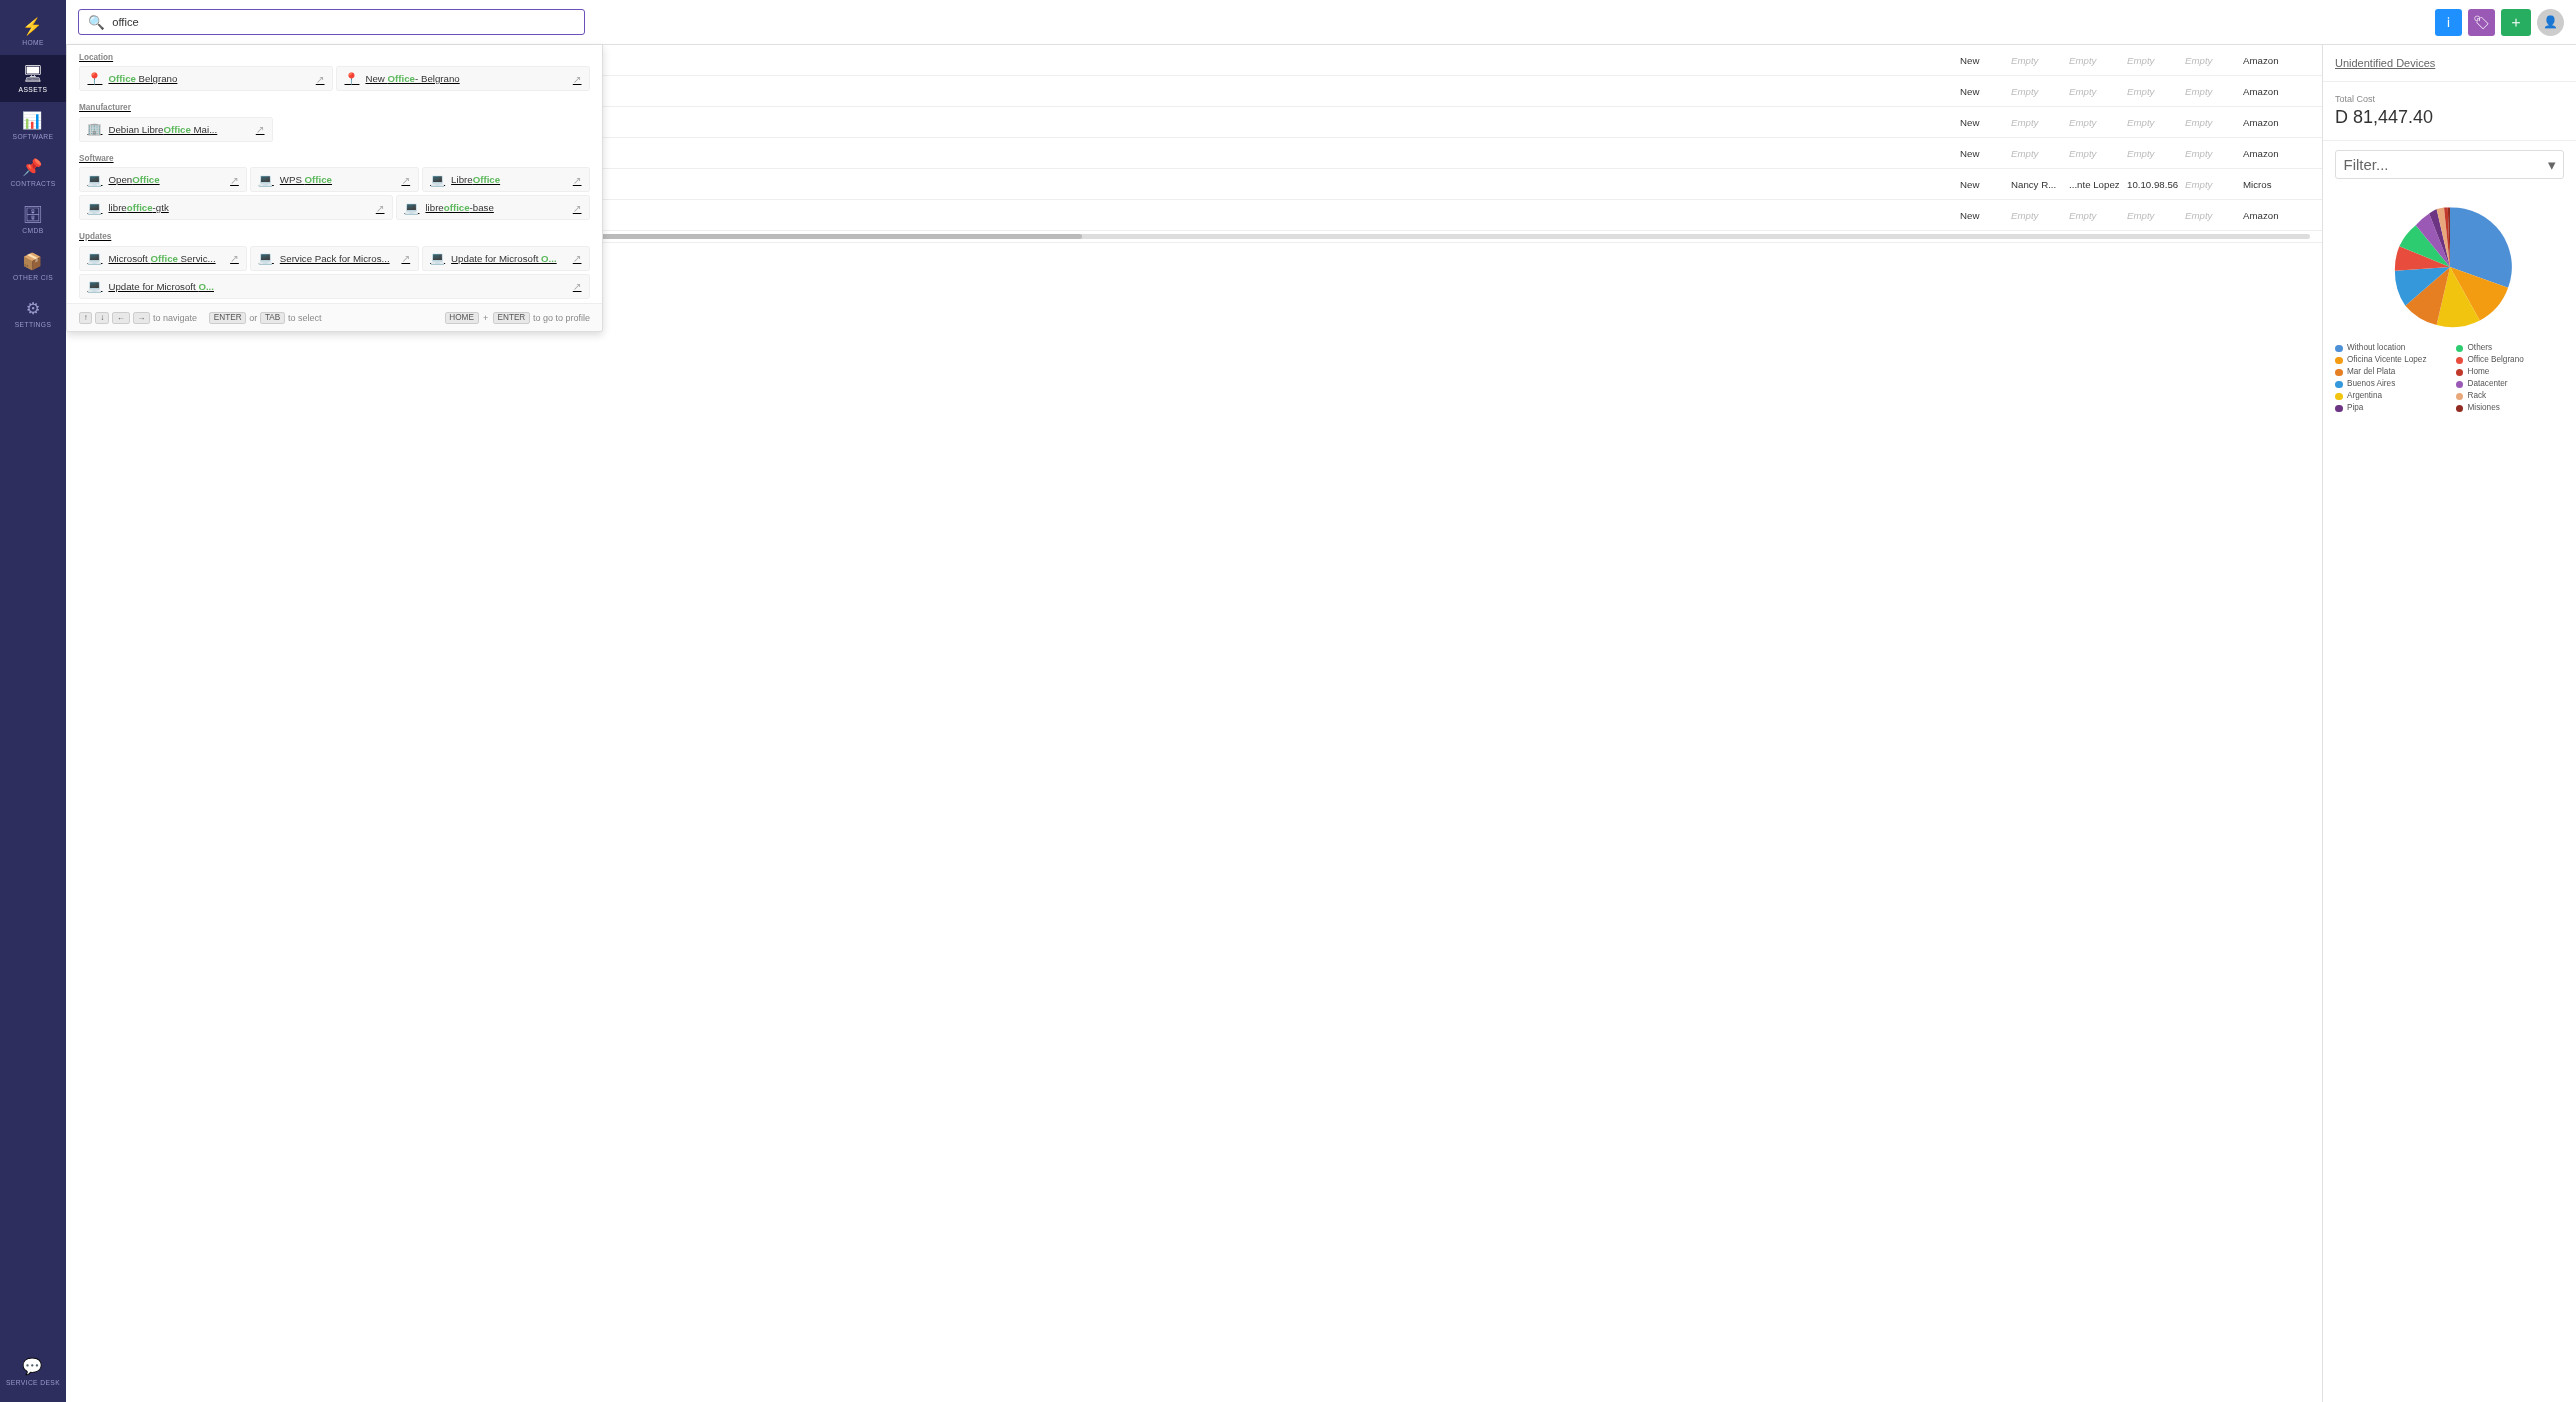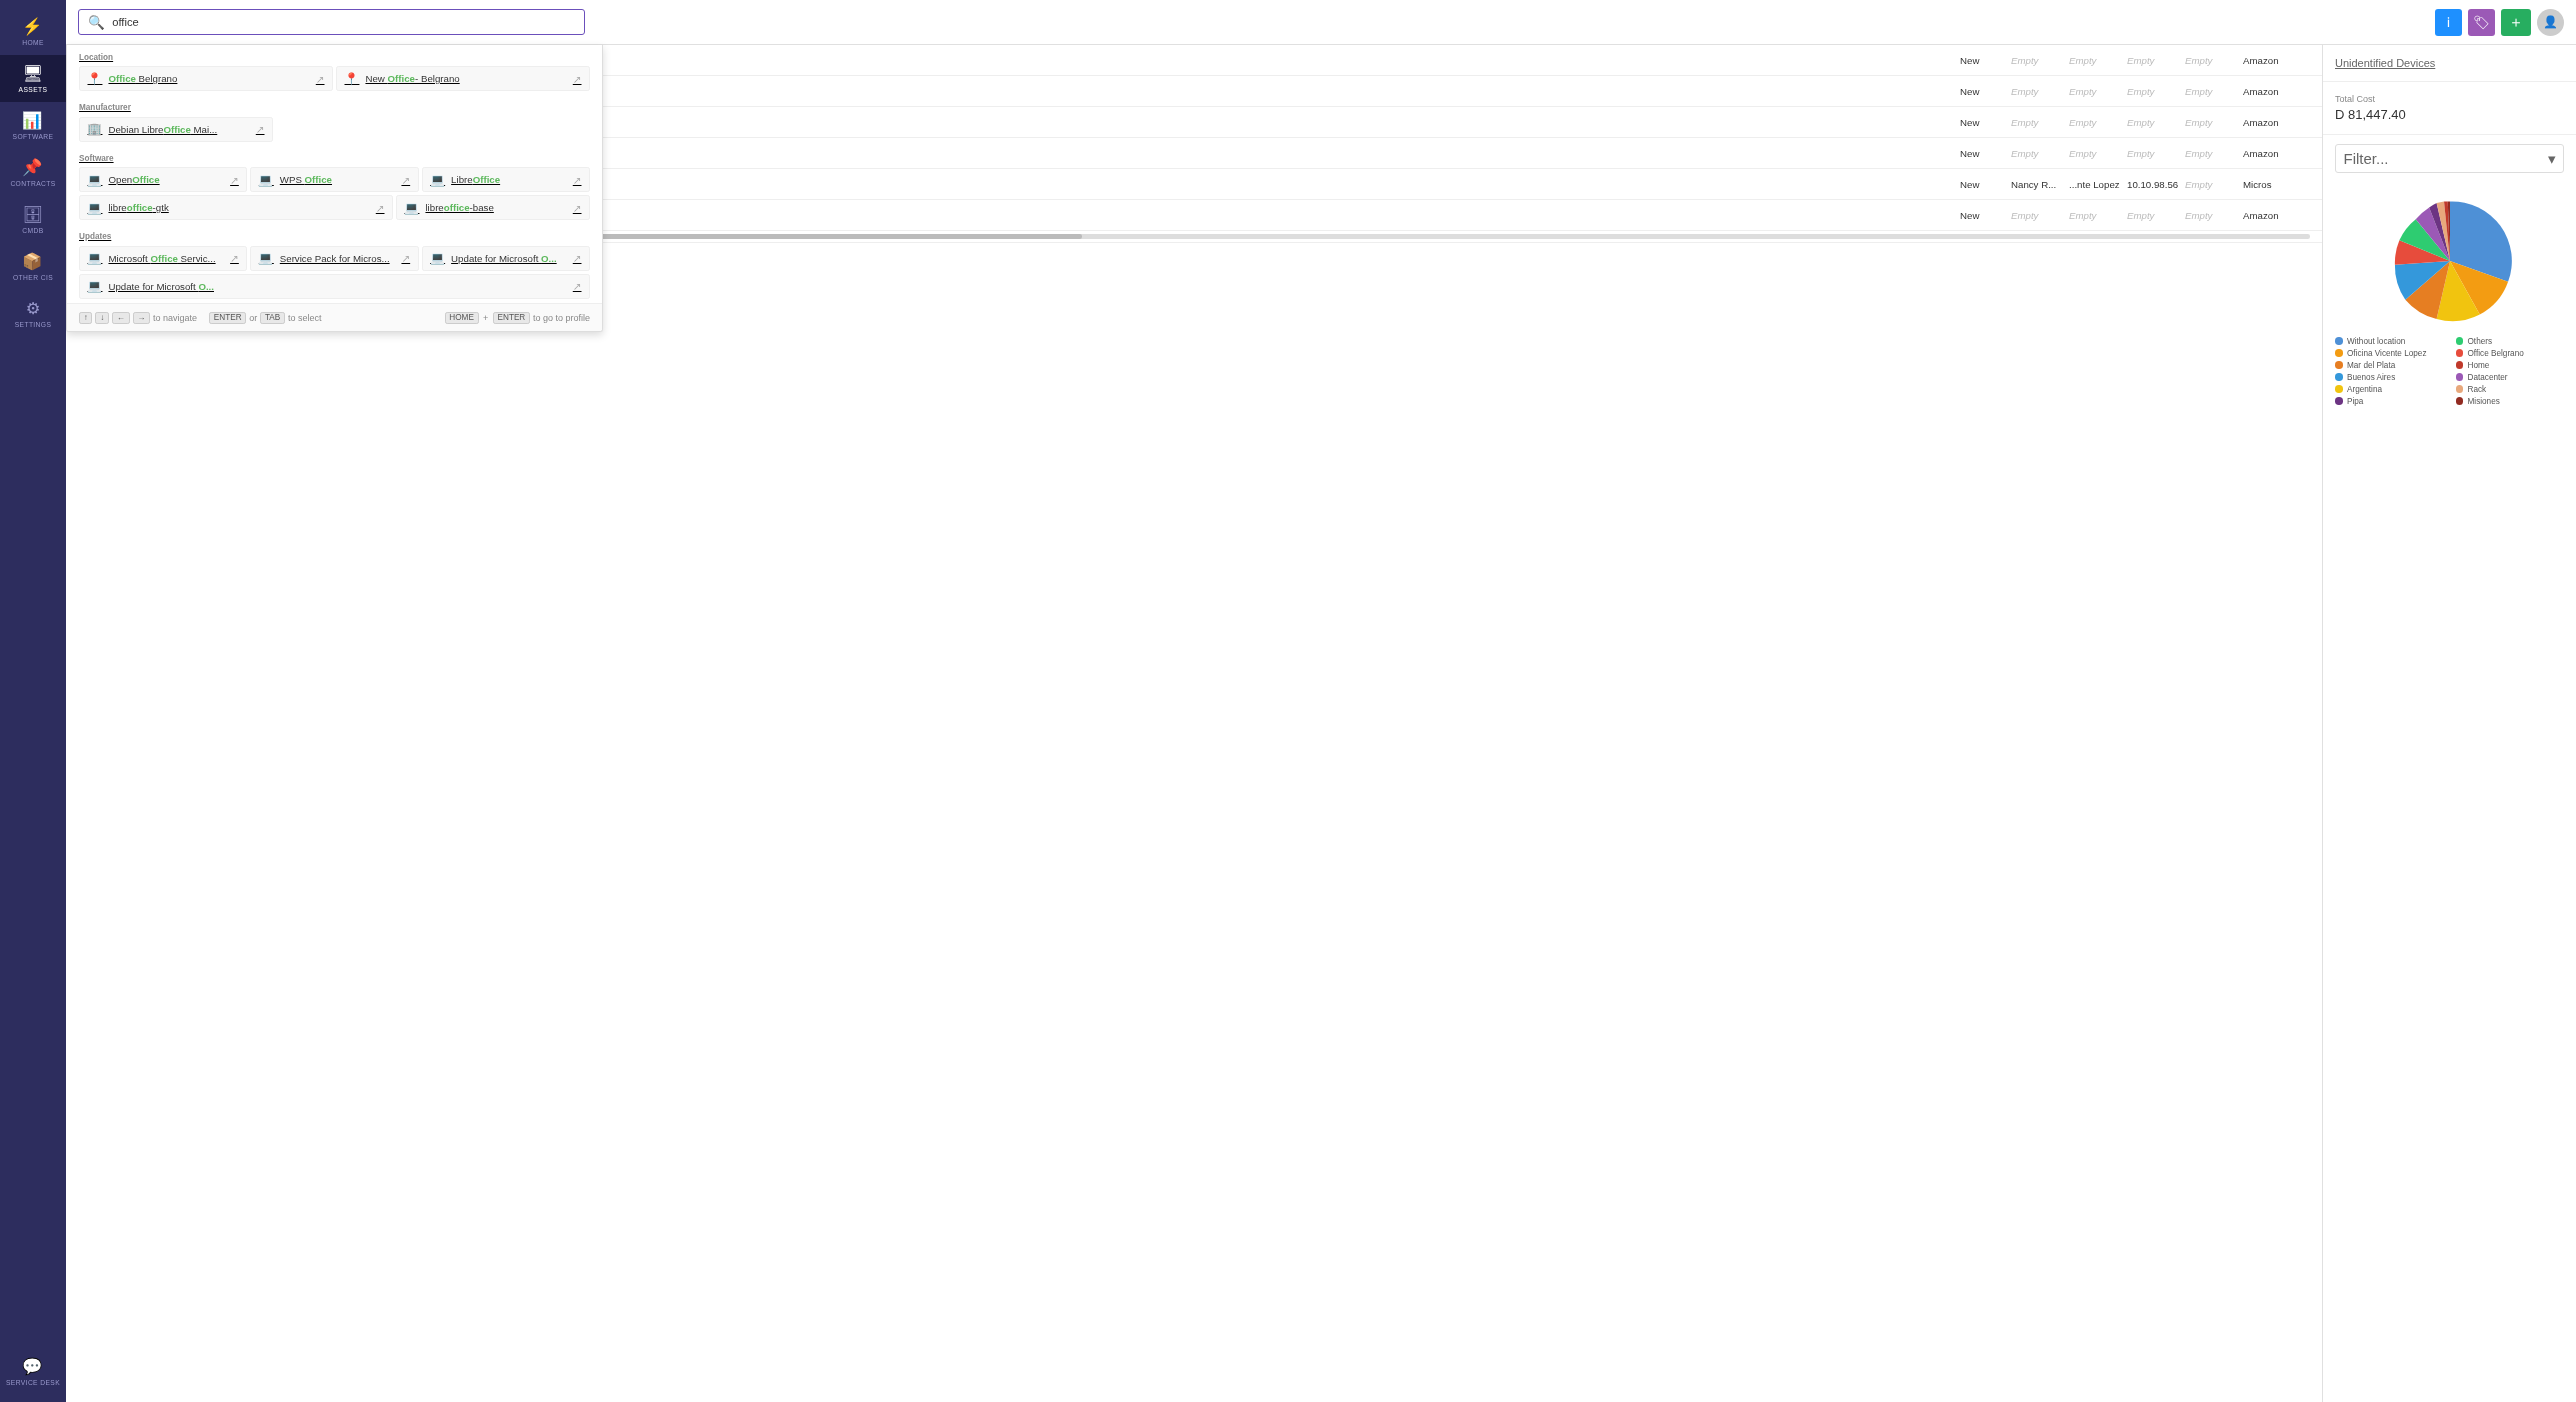--- a/index.html
+++ b/index.html
@@ -236,21 +236,21 @@
     .right-panel-header {
       padding: 12px;
       border-bottom: 0.7px solid #eee;
       font-size: 11px;
       color: #666;
       text-decoration: underline;
     }
     .stat-block { padding: 12px; border-bottom: 0.7px solid #eee; }
     .stat-label { font-size: 9px; color: #888; margin-bottom: 3px; }
     .stat-value { font-size: 24px; font-weight: 300; color: #333; }
-    .stat-cost { font-size: 13px; font-weight: 300; color: #333; }
+    .stat-cost { font-size: 18px; font-weight: 300; color: #333; }
 
     .dropdown-filter {
       margin: 9px 12px;
       border: 0.7px solid #ddd;
       border-radius: 3px;
       padding: 4.5px 7.5px;
       font-size: 15px;
       color: #666;
       display: flex;
       justify-content: space-between;
@@ -275,21 +275,21 @@
       display: grid;
       grid-template-columns: 1fr 1fr;
       gap: 3px 12px;
       font-size: 8.2px;
       color: #555;
       margin-top: 9px;
       width: 100%;
     }
     .legend-item {
       display: flex;
-      align-items: flex-start;
+      align-items: flex-end;
       gap: 4.5px;
     }
     .legend-dot {
       width: 7.5px;
       height: 7.5px;
       border-radius: 50%;
       flex-shrink: 0;
     }
 
     input[type="checkbox"] { cursor: pointer; }

